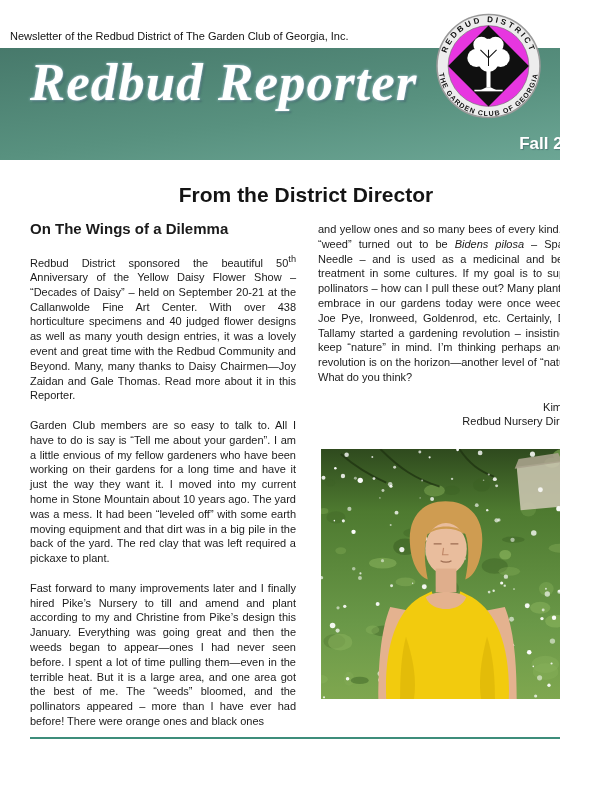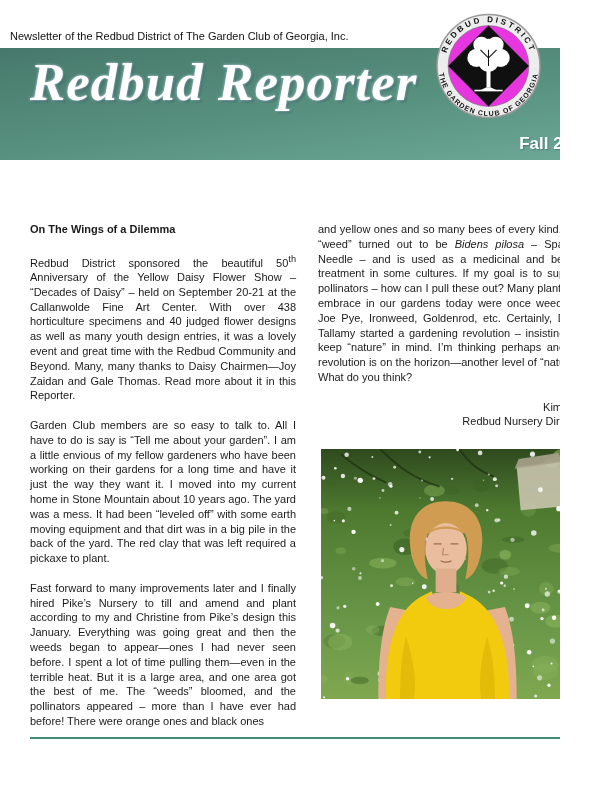--- a/index.html
+++ b/index.html
@@ -18,21 +18,21 @@
           text-shadow:1px 1px 1px rgba(40,70,85,0.4);}
 
   .logo{position:absolute;right:19px;top:13px;width:105px;height:106px;}
 
   .section-title{position:absolute;left:0;top:183px;width:612px;text-align:center;
           font-size:21px;font-weight:bold;color:#141414;}
 
   .content{position:absolute;left:30px;top:222px;width:554px;display:flex;gap:22px;}
   .col{width:266px;font-size:11px;line-height:14.8px;text-align:justify;}
   .col p{margin:0 0 14.8px 0;}
-  .article-heading{font-weight:bold;text-align:left;margin:0 0 14.8px 0;font-size:11px;}
+  .article-heading{font-weight:bold;text-align:left;margin:0 0 14.8px 0;font-size:15px;}
   .signature{text-align:right;margin-top:14.8px;line-height:14.8px;}
   .photo-wrap{margin:20px 0 0 3px;width:254px;height:250px;}
   .photo-wrap svg{display:block;}
 
   .divider{position:absolute;left:30px;top:737px;width:552px;height:2px;background:#3e8d7b;}
 </style>
 </head>
 <body>
 
 <div class="page">
@@ -69,20 +69,21 @@
       </defs>
       <text font-family="Liberation Sans, sans-serif" font-size="8" font-weight="bold" fill="#111" letter-spacing="2.5">
         <textPath href="#arcTop" startOffset="50%" text-anchor="middle">REDBUD  DISTRICT</textPath>
       </text>
       <text font-family="Liberation Sans, sans-serif" font-size="7" font-weight="bold" fill="#111" letter-spacing="1">
         <textPath href="#arcBottom" startOffset="50%" text-anchor="middle">THE GARDEN CLUB OF GEORGIA</textPath>
       </text>
     </svg>
   </div>
 
+  <div class="section-title">From the District Director</div>
 
   <div class="content">
 
     <div class="col">
       <div class="article-heading">On The Wings of a Dilemma</div>
       <p><span>Redbud District sponsored the beautiful 50</span><sup>th</sup><span> Anniversary of the Yellow Daisy Flower Show – “Decades of Daisy” – held on September 20-21 at the Callanwolde Fine Art Center. With over 438 horticulture specimens and 40 judged flower designs as well as many youth design entries, it was a lovely event and great time with the Redbud Community and Beyond. Many, many thanks to Daisy Chairmen—Joy Zaidan and Gale Thomas. Read more about it in this Reporter.</span></p>
       <p>Garden Club members are so easy to talk to.  All I have to do is say is “Tell me about your garden”. I am a little envious of my fellow gardeners who have been working on their gardens for a long time and have it just the way they want it. I moved into my current home in Stone Mountain about 10 years ago. The yard was a mess.  It had been “leveled off” with some earth moving equipment and that dirt was in a big pile in the back of the yard. The red clay that was left required a pickaxe to plant.</p>
       <p>Fast forward to many improvements later and I finally hired Pike’s Nursery to till and amend and plant according to my and Christine from Pike’s design this January. Everything was going great and then the weeds began to appear—ones I had never seen before. I spent a lot of time pulling them—even in the terrible heat. But it is a large area, and one area got the best of me. The “weeds” bloomed, and the pollinators appeared – more than I have ever had before! There were orange ones and black ones</p>
     </div>
 

